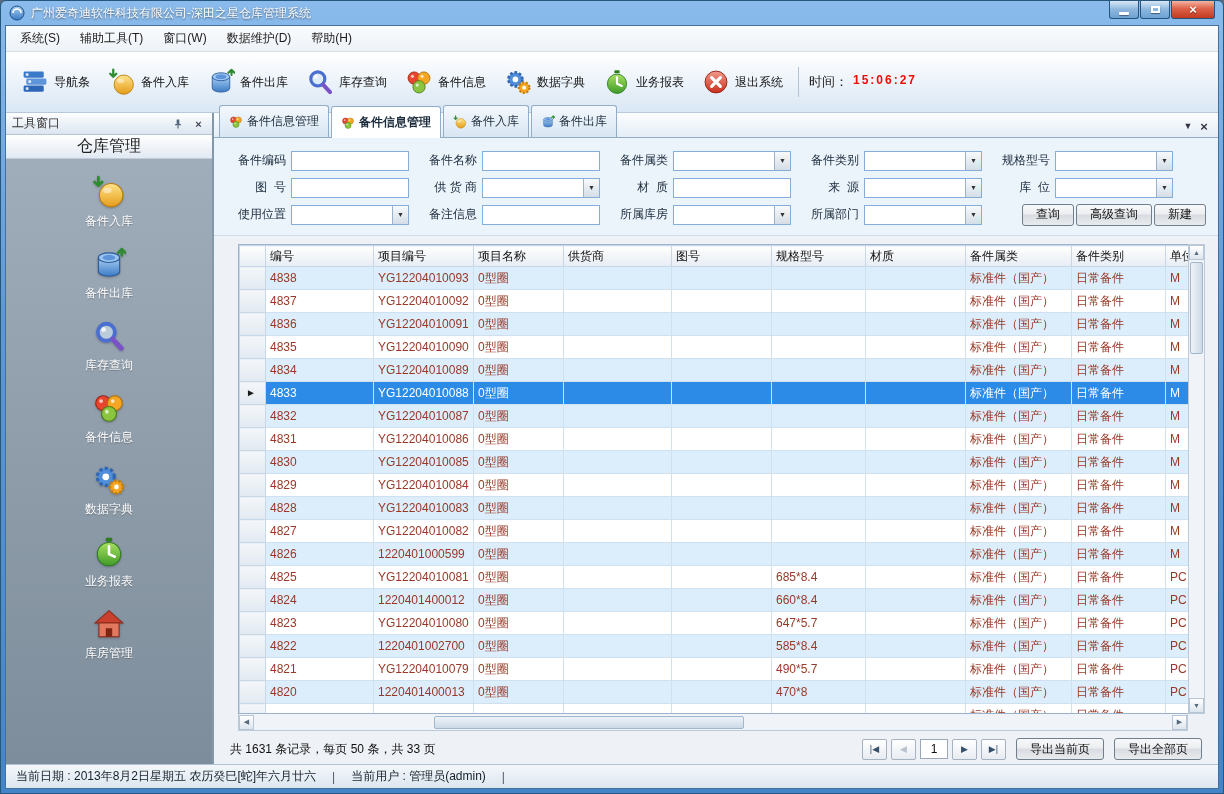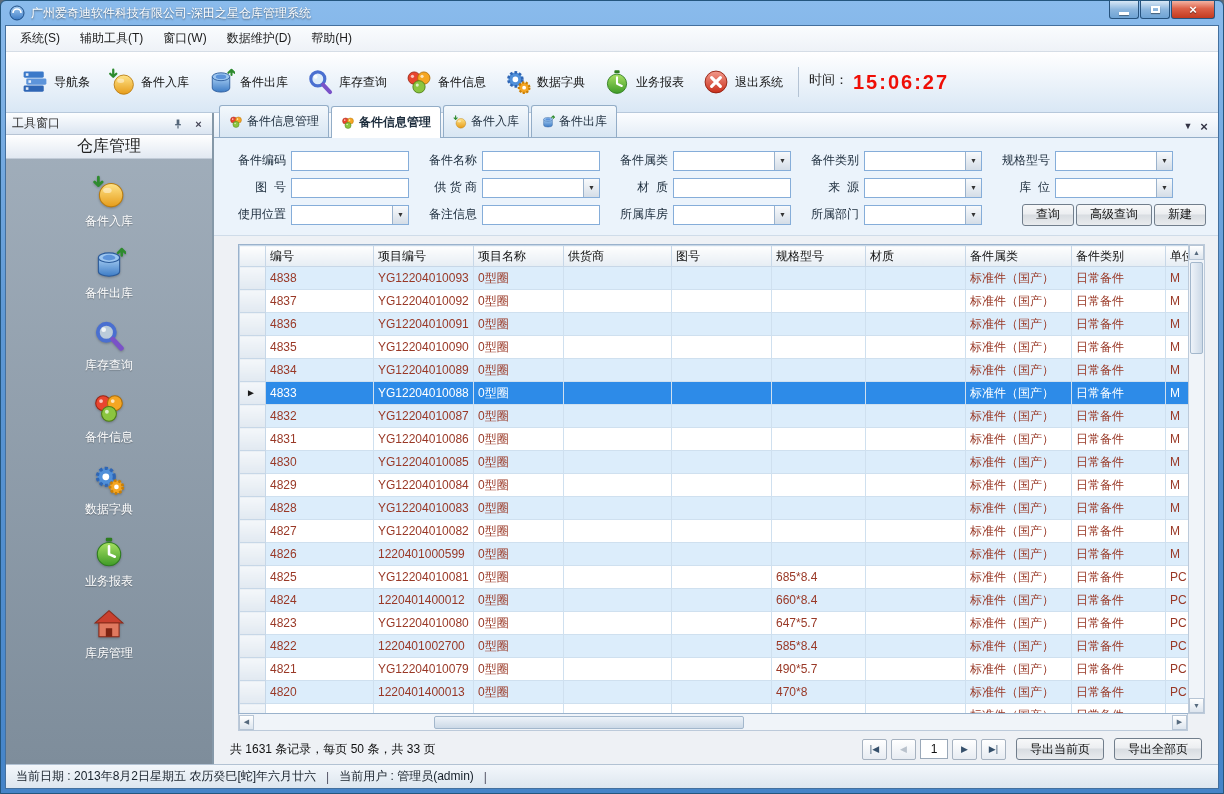--- a/index.html
+++ b/index.html
@@ -24,21 +24,21 @@
   .menubar { height:26px; background:linear-gradient(#fafcfe,#eef2f7); border-bottom:1px solid #d5dde6;
              display:flex; align-items:center; padding:0 4px; }
   .menu-item { font-size:12px; color:#1b1b1b; padding:4px 10px; cursor:pointer; }
   
   .toolbar { height:61px; background:linear-gradient(#ffffff,#d9e7f5); border-bottom:1px solid #b7c8db;
              display:flex; align-items:center; padding:12px 6px; }
   .tool-item { display:flex; align-items:center; gap:5px; padding:4px 9px; font-size:12px; color:#111; cursor:pointer; border-radius:3px; }
   .tool-item svg { width:28px; height:28px; }
   .tool-sep { width:1px; height:30px; background:#b4c3d4; margin:0 6px; }
   .time-box { display:flex; align-items:flex-start; font-size:13px; color:#222; padding-left:4px; }
-  .time-value { color:#ef0e06; font-weight:bold; font-size:20px; letter-spacing:2px; margin-left:5px; }
+  .time-value { color:#ef0e06; font-weight:bold; font-size:12px; letter-spacing:2px; margin-left:5px; }
   
   .main { flex:1; display:flex; min-height:0; }
   
   .sidebar { width:208px; flex:0 0 auto; display:flex; flex-direction:column; border-right:2px solid #8598a8;
              background:linear-gradient(180deg,#a2afbc,#7e8d9b); }
   .sidebar-header { height:22px; background:linear-gradient(#fdfeff,#dbe5f1); border-bottom:1px solid #b7c4d4;
                     display:flex; align-items:center; padding:0 6px; font-size:12px; color:#333; gap:6px; }
   .sidebar-header .hl { flex:1; }
   .mini-btn { width:15px; height:15px; display:flex; align-items:center; justify-content:center; color:#445; cursor:pointer; font-size:11px; }
   .mini-btn svg { width:12px; height:12px; }
@@ -102,21 +102,21 @@
   .pager-summary { white-space:nowrap; }
   .pager-spacer { flex:1; }
   .nav-btn { width:25px; height:21px; border:1px solid #a6b2c0; border-radius:2px; margin-left:4px; cursor:pointer;
              background:linear-gradient(#ffffff,#e7ecf2); display:flex; align-items:center; justify-content:center; font-size:9px; color:#35506b; }
   .nav-btn.disabled { color:#b9c2cc; }
   .page-input { width:28px; height:20px; margin-left:4px; border:1px solid #9aa8b8; text-align:center; font-size:12px; color:#111; background:#fff; }
   .export-btn { margin-left:10px; }
   .content-fill { flex:1; }
   
   .statusbar { height:24px; background:linear-gradient(#f3f7fb,#dde6ef); border-top:1px solid #b2c2d3;
-               display:flex; align-items:center; gap:10px; padding:0 10px; font-size:12px; color:#17202a; }
+               display:flex; align-items:center; gap:16px; padding:0 10px; font-size:12px; color:#17202a; }
   .status-sep { color:#556; }
 </style>
 </head>
 <body>
 
 <svg width="0" height="0" style="position:absolute" aria-hidden="true">
   <defs>
     <linearGradient id="grad-gold" x1="0" y1="0" x2="0" y2="1">
       <stop offset="0" stop-color="#ffe489"></stop>
         <stop offset="1" stop-color="#e69c1a"></stop>

